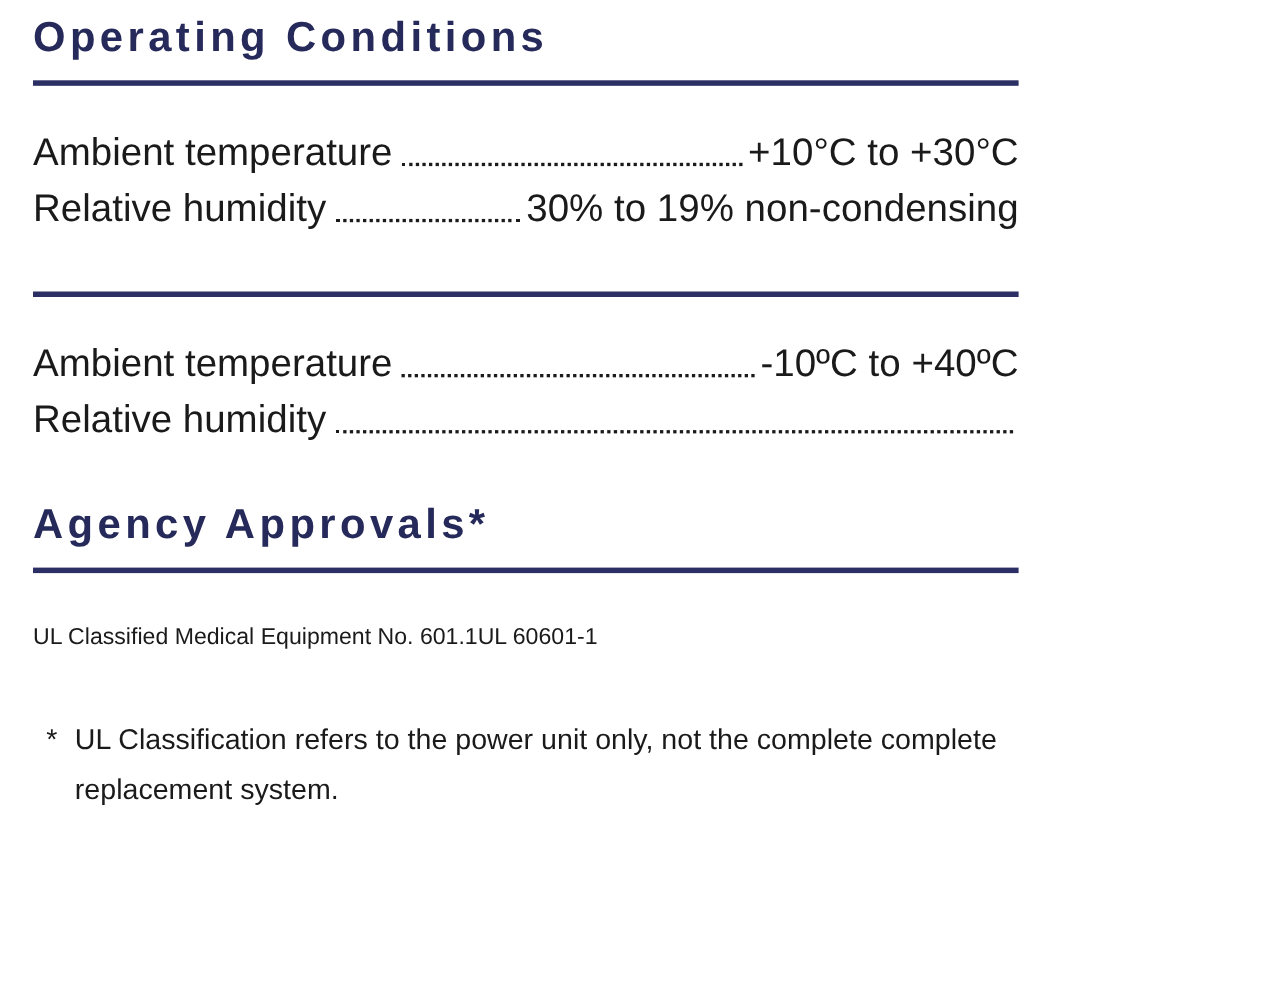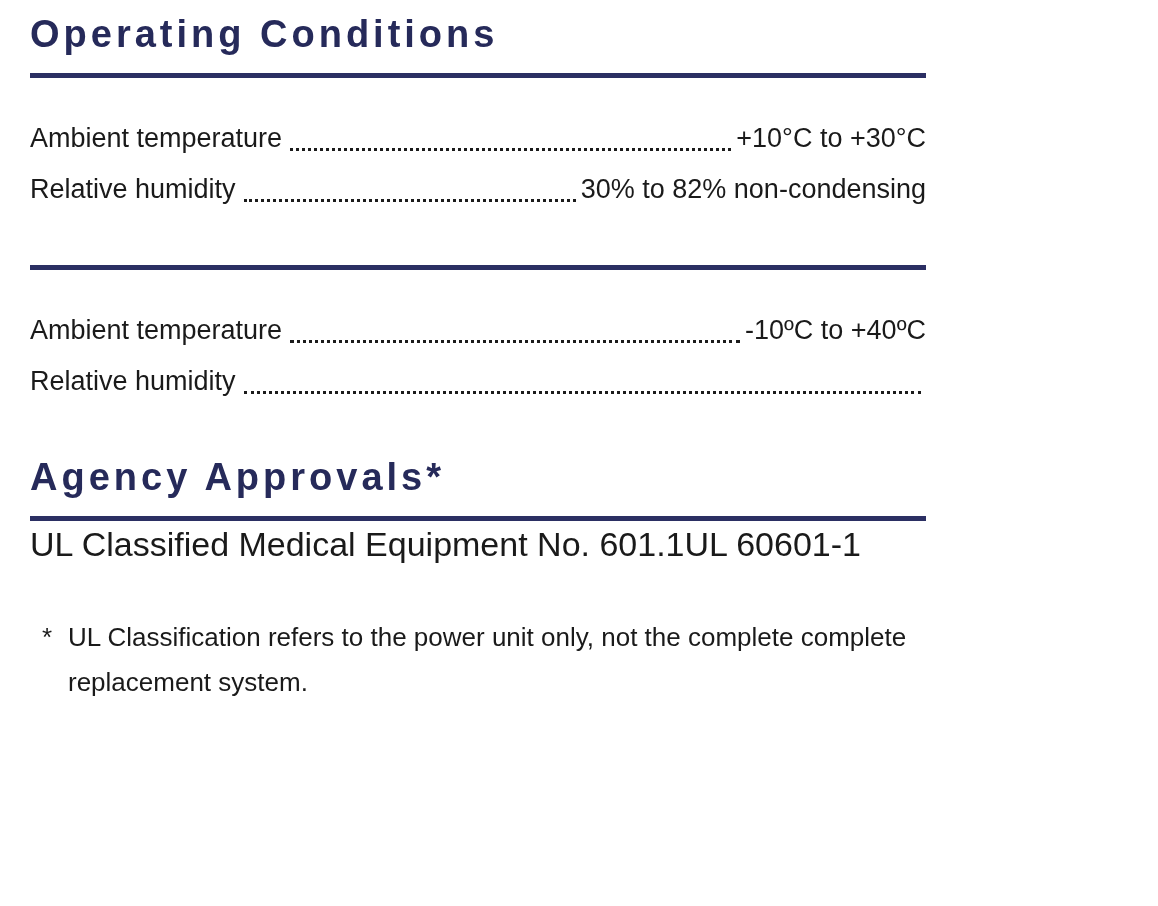--- a/index.html
+++ b/index.html
@@ -24,34 +24,35 @@
   }
   .rule {
     height: 5px;
     background: #2b2f63;
     margin-top: 19px;
     border: none;
   }
   .rows { margin-top: 35px; }
   .spec-row {
     display: flex;
-    font-size: 27px;
+    font-size: 35px;
     line-height: 51px;
     white-space: nowrap;
   }
   .spec-label { flex: none; }
   .spec-leader {
     flex: 1 1 auto;
     min-width: 20px;
     border-bottom: 3px dotted #1b1b1b;
     margin: 0 5px 13px 8px;
   }
   .spec-value { flex: none; }
   .plain-lines {
-    font-size: 34px;
+    margin-top: 35px;
+    font-size: 21px;
     line-height: 46px;
   }
   .footnote {
     display: flex;
     margin-top: 48px;
     padding-left: 12px;
     font-size: 26px;
     line-height: 45px;
   }
   .footnote-marker { flex: none; width: 26px; }
@@ -67,21 +68,21 @@
     <div class="rule"></div>
     <div class="rows">
       <div class="spec-row">
         <span class="spec-label">Ambient temperature</span>
         <span class="spec-leader"></span>
         <span class="spec-value">+10°C to +30°C</span>
       </div>
       <div class="spec-row">
         <span class="spec-label">Relative humidity</span>
         <span class="spec-leader"></span>
-        <span class="spec-value">30% to 82% non-condensing</span>
+        <span class="spec-value">30% to 19% non-condensing</span>
       </div>
     </div>
   </div>
 
   <div class="section">
     <div class="rule"></div>
     <div class="rows">
       <div class="spec-row">
         <span class="spec-label">Ambient temperature</span>
         <span class="spec-leader"></span>

